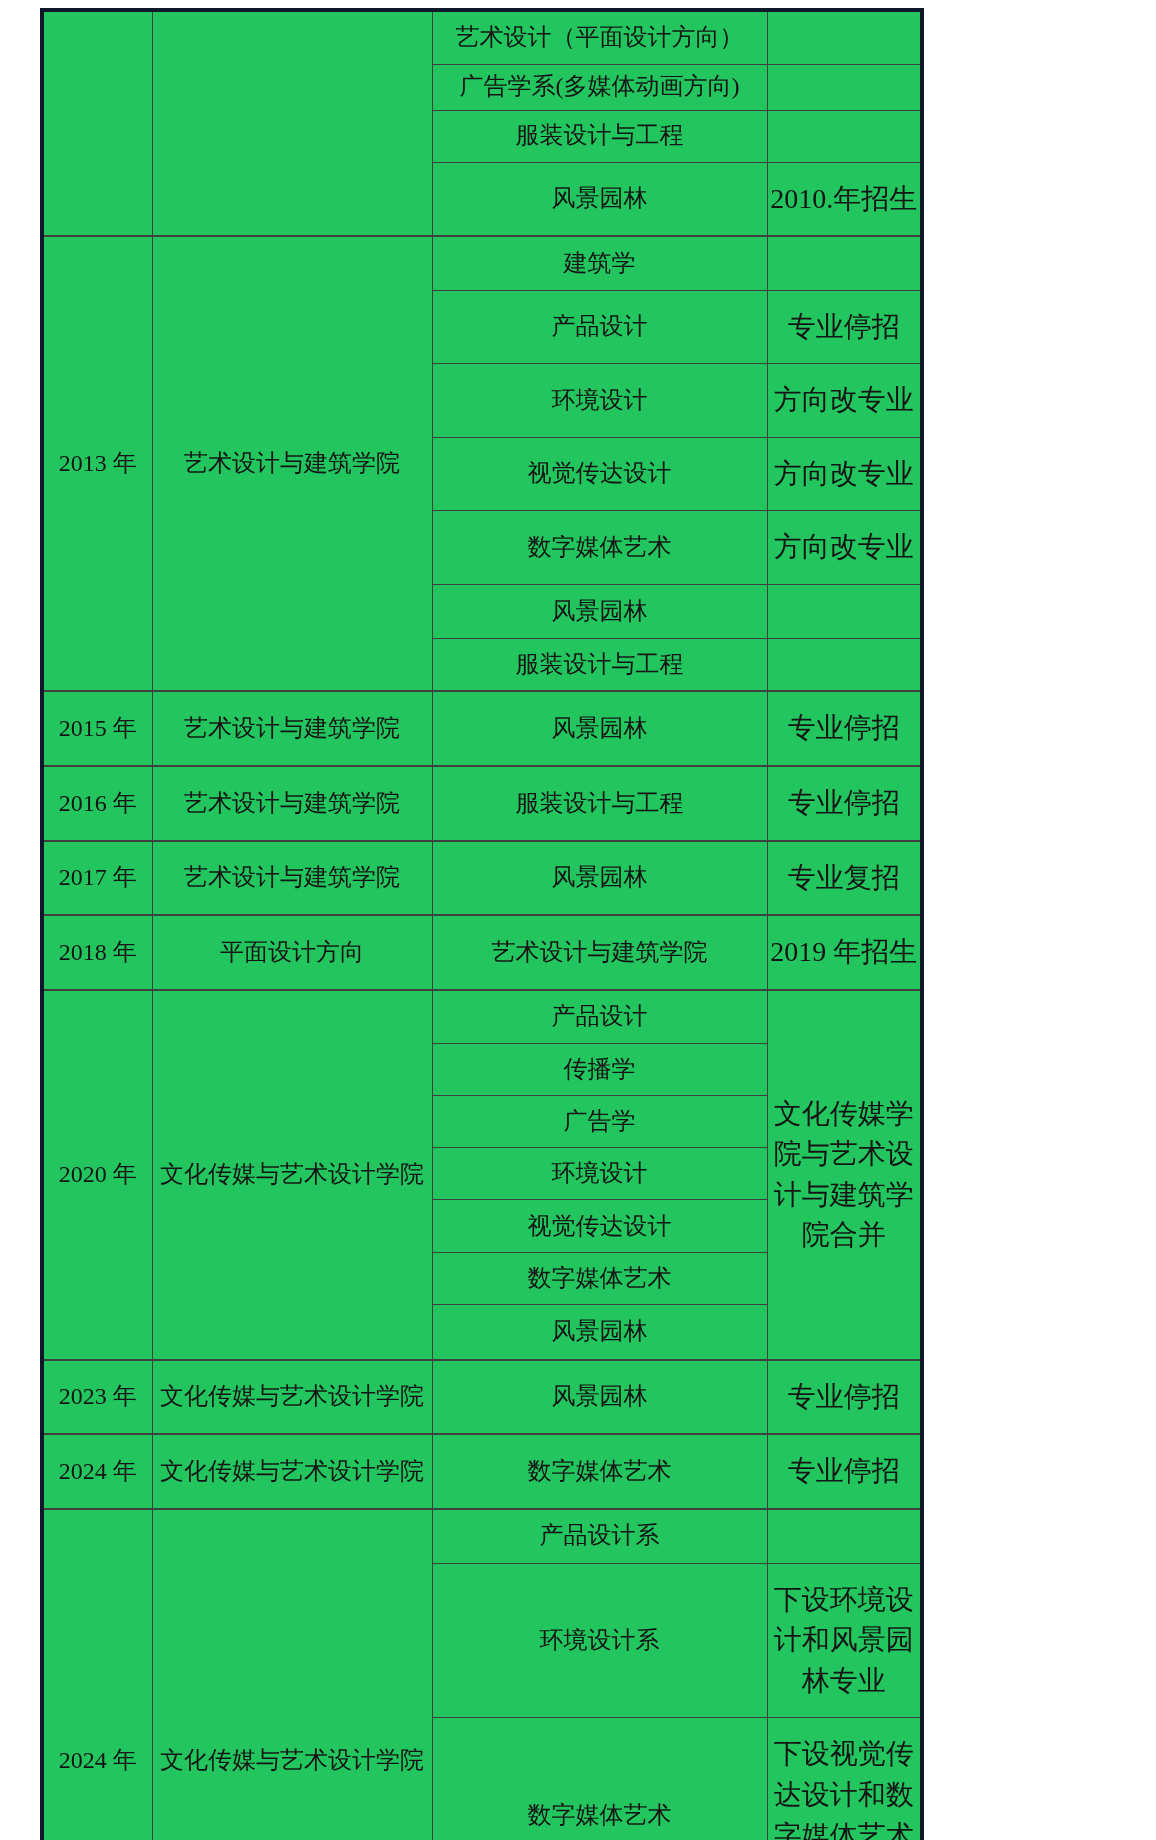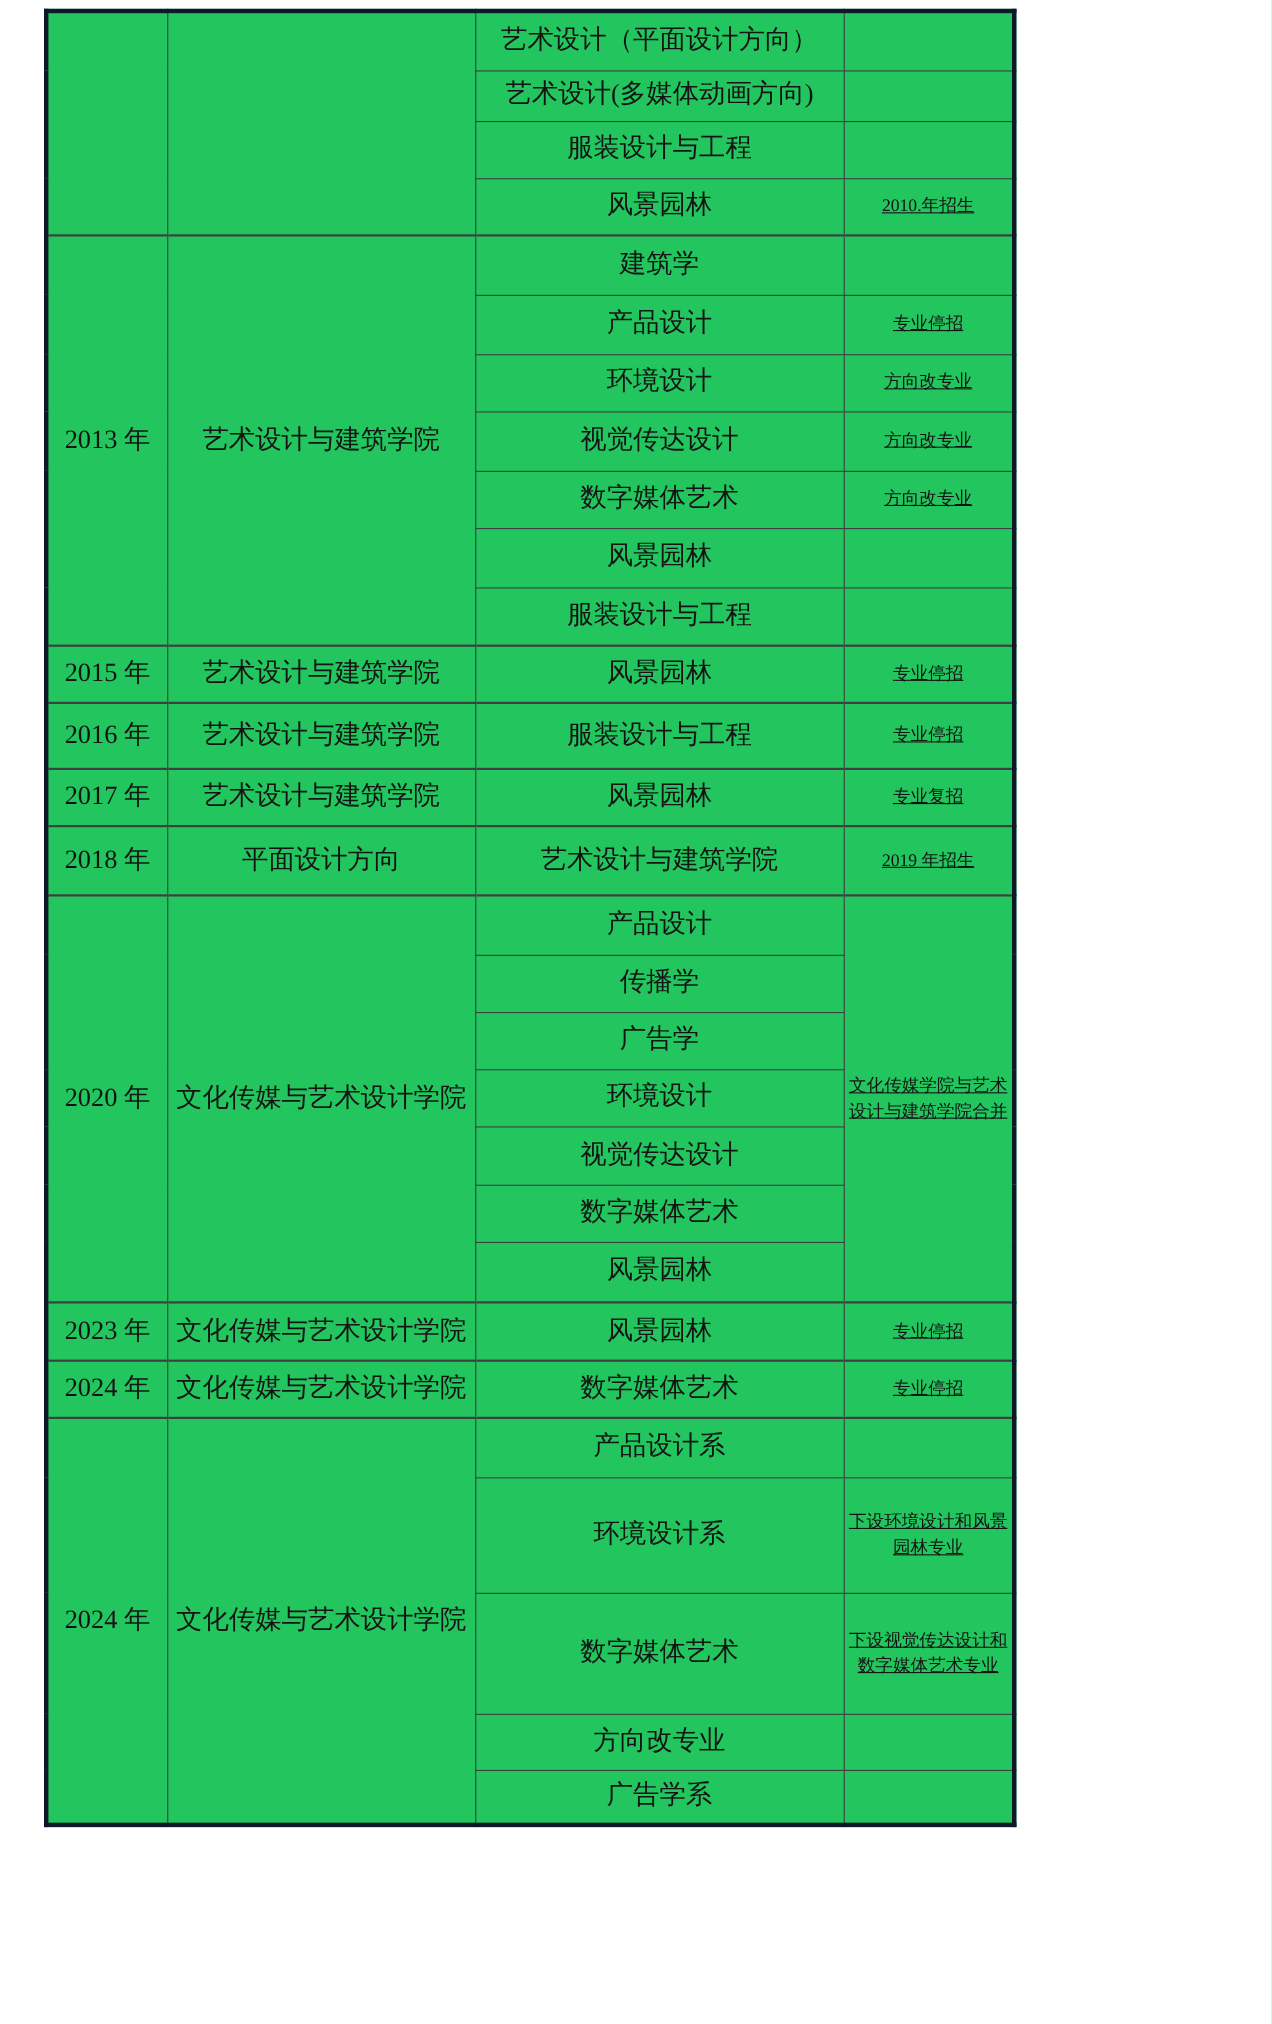--- a/index.html
+++ b/index.html
@@ -22,21 +22,21 @@
   col.c-note    { width: 155px; }
   td {
     border: 1px solid #3f3f3f;
     text-align: center;
     vertical-align: middle;
     font-size: 24px;
     line-height: 1.4;
     padding: 0 3px;
     overflow: hidden;
   }
-  td.note { font-size: 16px; line-height: 1.45; padding: 0 2px; text-decoration: underline; }
+  td.note { font-size: 28px; line-height: 1.45; padding: 16px 2px; }
   tr.sep td { border-top-width: 2px; }
 </style>
 </head>
 <body>
 
 <div class="table-wrap">
 <table class="history">
   <colgroup>
     <col class="c-year">
         <col class="c-college">
@@ -45,21 +45,21 @@
   </colgroup>
   <tbody>
 
     <tr style="height:54px">
       <td rowspan="4"></td>
       <td rowspan="4"></td>
       <td>艺术设计（平面设计方向）</td>
       <td class="note"></td>
     </tr>
     <tr style="height:46px">
-      <td>艺术设计(多媒体动画方向)</td>
+      <td>广告学系(多媒体动画方向)</td>
       <td class="note"></td>
     </tr>
     <tr style="height:52px">
       <td>服装设计与工程</td>
       <td class="note"></td>
     </tr>
     <tr style="height:52px">
       <td>风景园林</td>
       <td class="note">2010.年招生</td>
     </tr>

